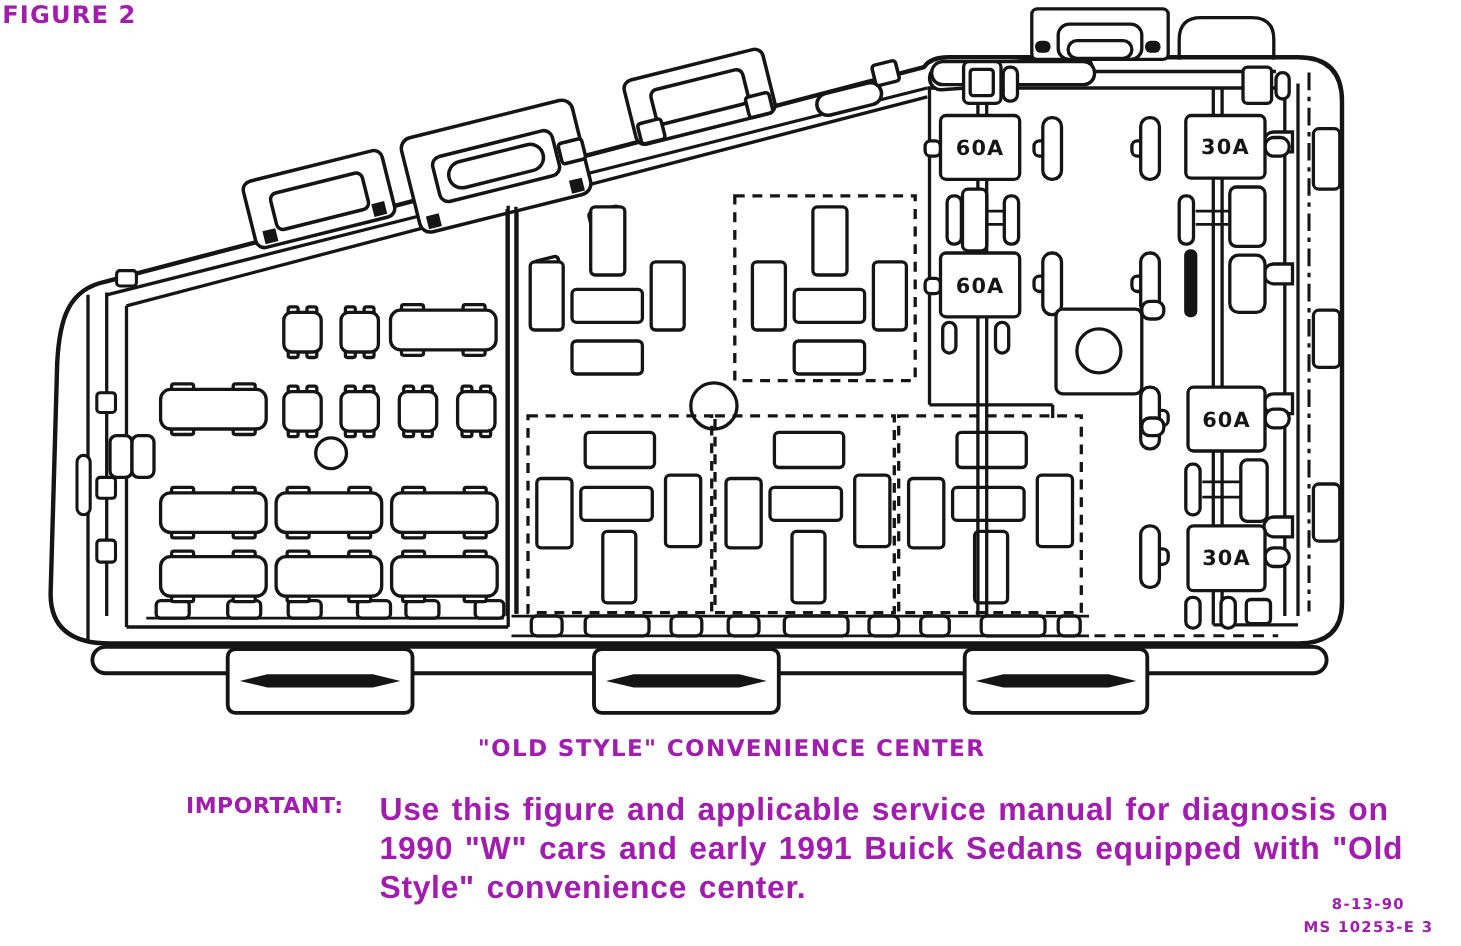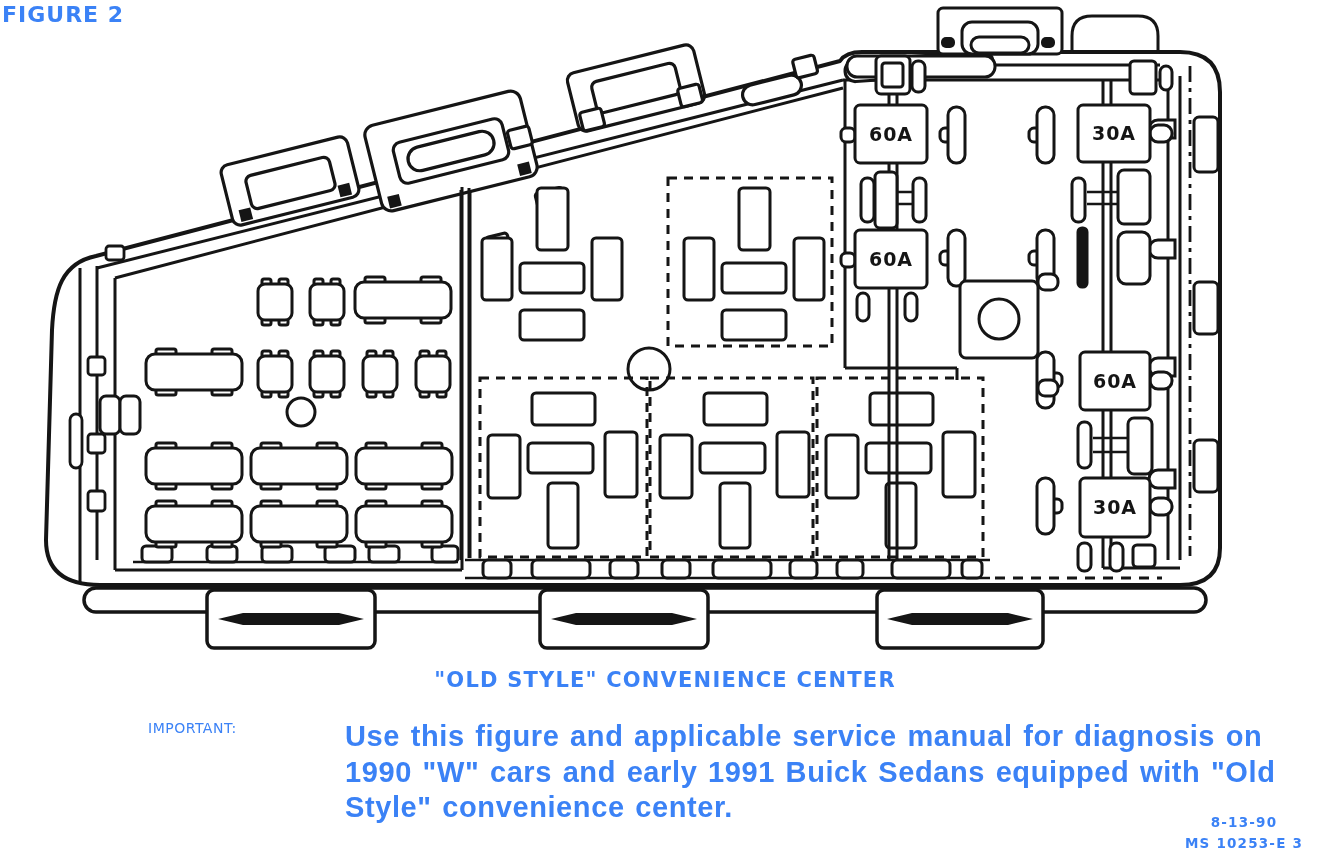--- a/index.html
+++ b/index.html
@@ -1,24 +1,24 @@
 <!DOCTYPE html>
 <html><head>
 <meta charset="utf-8">
 <style>
   html,body{margin:0;padding:0;background:#ffffff;}
   .page{position:relative;width:1328px;height:860px;background:#ffffff;overflow:hidden;
-        font-family:"Liberation Sans", sans-serif;color:#3b82f6;}
+        font-family:"Liberation Sans", sans-serif;color:#a21caf;}
   .figure-label{position:absolute;left:2px;top:2px;font-family:"DejaVu Sans",sans-serif;
         font-weight:700;font-size:22px;letter-spacing:1px;}
   .drawing{position:absolute;left:0;top:0;}
   .caption{position:absolute;left:20px;top:668px;width:1290px;text-align:center;
         font-family:"DejaVu Sans",sans-serif;font-weight:700;font-size:21px;letter-spacing:1.2px;}
-  .note-label{position:absolute;left:148px;top:720px;font-family:"DejaVu Sans",sans-serif;
-        font-weight:400;font-size:14px;letter-spacing:0.5px;}
+  .note-label{position:absolute;left:169px;top:720px;font-family:"DejaVu Sans",sans-serif;
+        font-weight:700;font-size:20px;letter-spacing:0.5px;}
   .note-lines{position:absolute;left:345px;top:719px;font-family:"Liberation Sans",sans-serif;
         font-weight:600;font-size:29px;line-height:35.5px;letter-spacing:0.6px;word-spacing:2px;}
   .footer{position:absolute;left:1154px;top:812px;width:180px;text-align:center;
         font-family:"DejaVu Sans",sans-serif;font-weight:700;font-size:13.5px;
         line-height:21px;letter-spacing:1.2px;}
   svg .lbl{font-family:"DejaVu Sans",sans-serif;font-weight:700;font-size:19px;
         letter-spacing:1px;fill:#151515;stroke:none;}
 </style>
 </head>
 <body>

